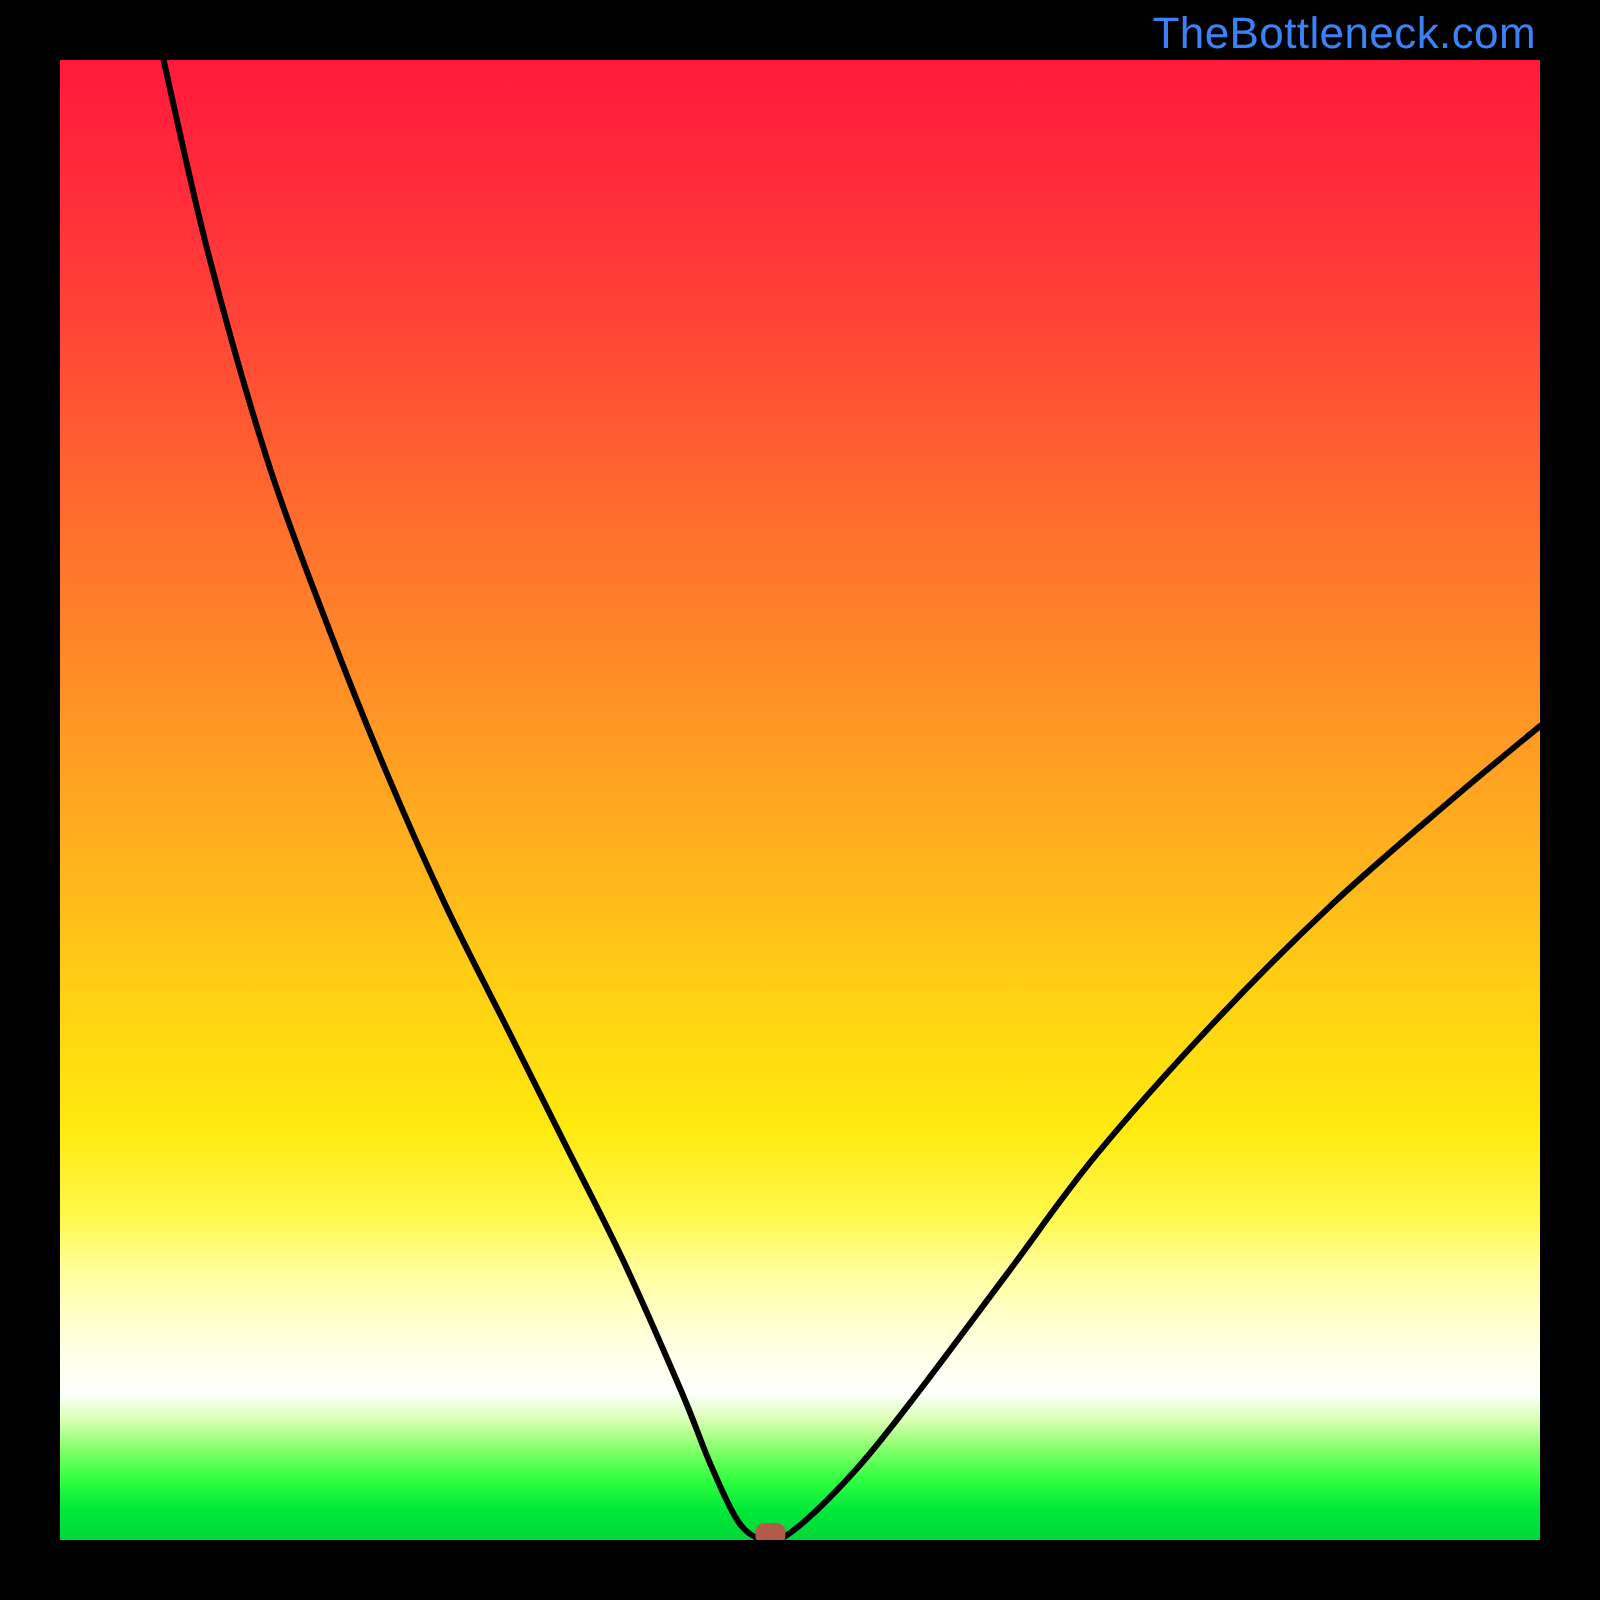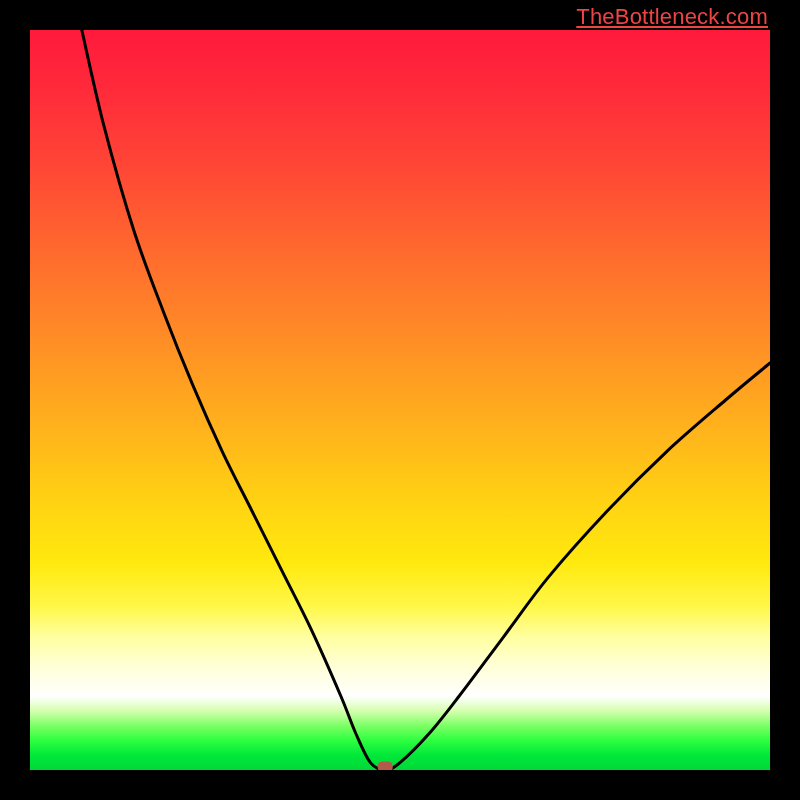--- a/index.html
+++ b/index.html
@@ -57,26 +57,25 @@
     position: absolute;
     left: 0;
     top: 0;
     width: 100%;
     height: 100%;
   }
   .watermark {
     position: absolute;
     top: 4px;
     right: 32px;
-    color: #ef4444;
+    color: #3b82f6;
     font-size: 22px;
     font-weight: 500;
     letter-spacing: 0.2px;
     user-select: none;
-    text-decoration: underline;
   }
 </style>
 </head>
 <body>
 
 <div class="frame">
   <div class="watermark">TheBottleneck.com</div>
 
   <div class="plot-area">
     <div class="gradient-bg"></div>

